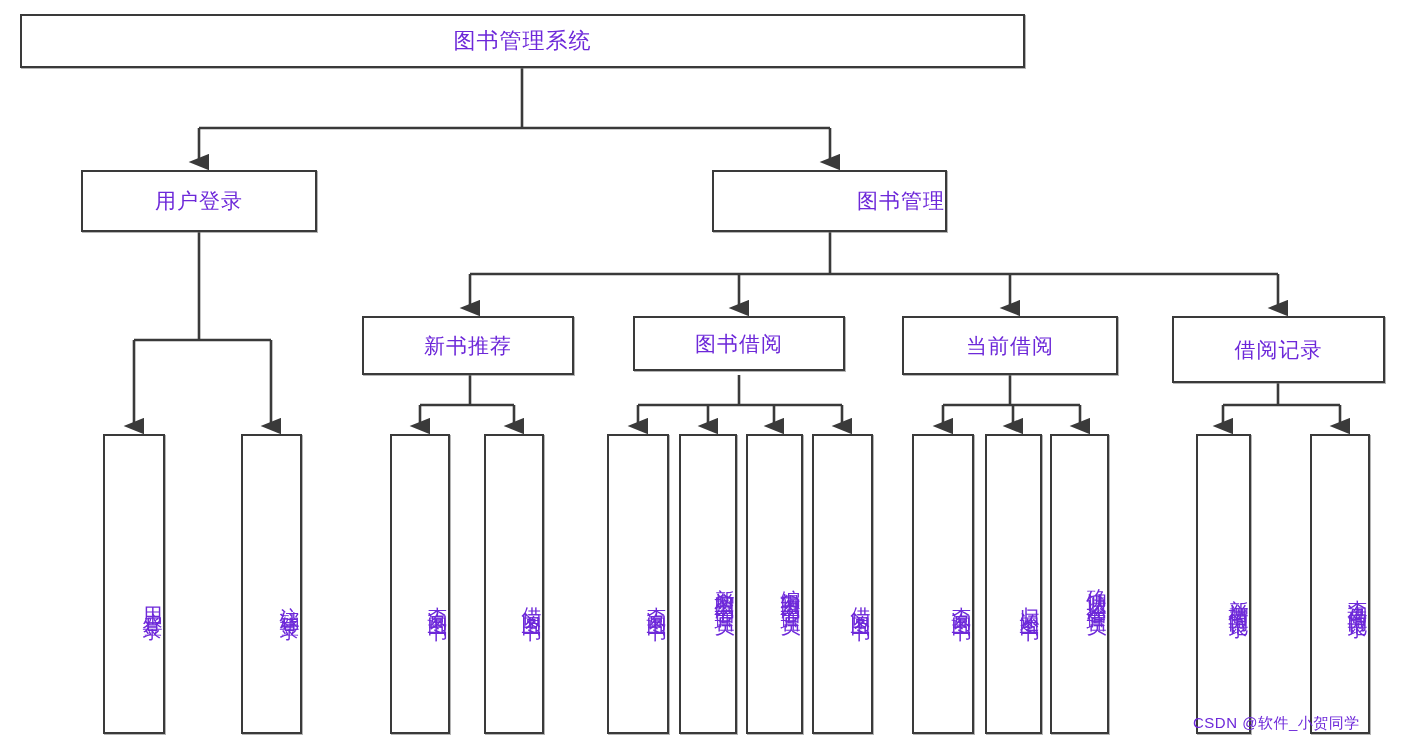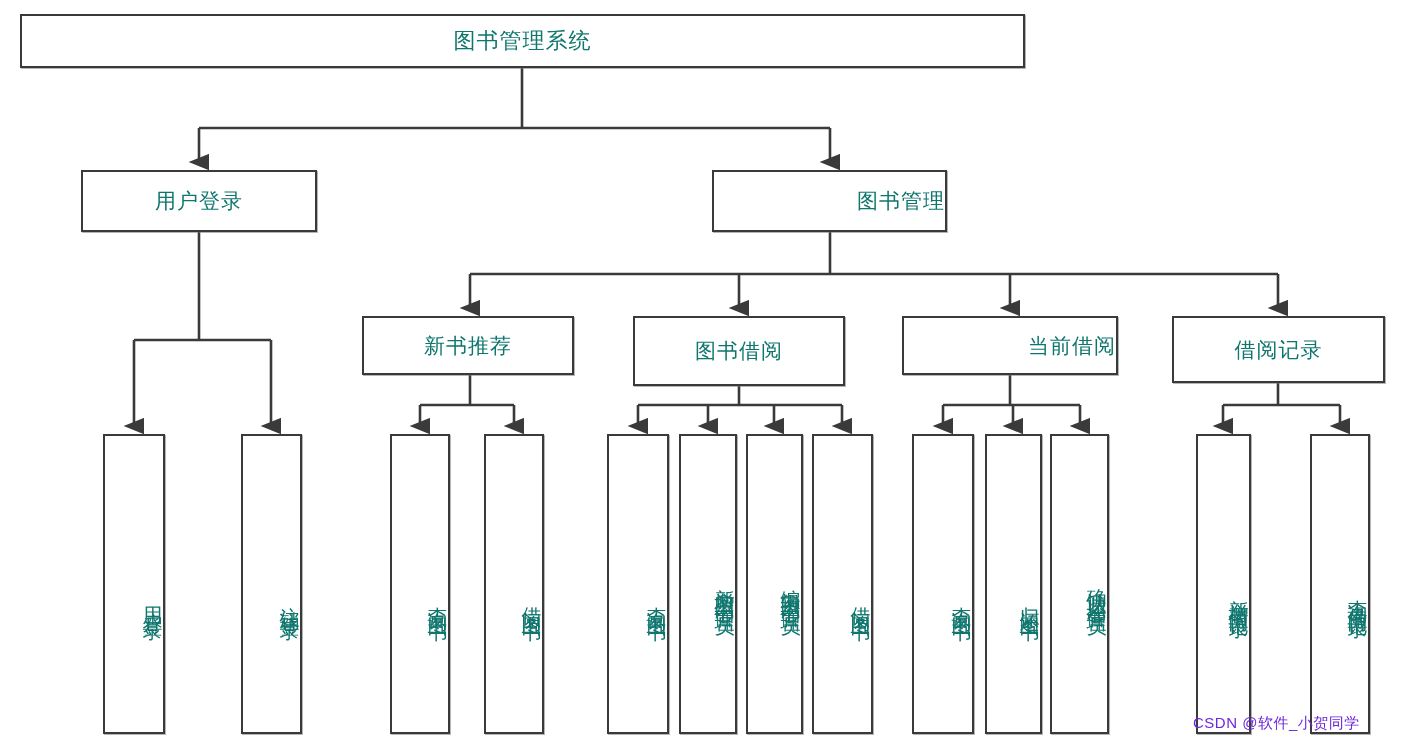--- a/index.html
+++ b/index.html
@@ -25,21 +25,21 @@
     pointer-events: none;
   }
   .node {
     position: absolute;
     box-sizing: border-box;
     background: #ffffff;
     border: 2px solid #3a3a3a;
     display: flex;
     align-items: center;
     justify-content: center;
-    color: #0f766e;
+    color: #6d28d9;
     box-shadow: 1px 1px 0 rgba(120,120,120,0.55);
   }
   .node.horiz {
     font-size: 21px;
     letter-spacing: 1px;
     line-height: 1.1;
   }
   .node.root {
     font-size: 22px;
   }
@@ -131,24 +131,24 @@
   <div class="node horiz" style="left:81px; top:170px; width:236px; height:62px;">
     <span>用户登录</span>
   </div>
   <div class="node horiz" style="left:712px; top:170px; width:235px; height:62px;justify-content:flex-end;">
     <span>图书管理</span>
   </div>
 
   <div class="node horiz" style="left:362px; top:316px; width:212px; height:59px;">
     <span>新书推荐</span>
   </div>
-  <div class="node horiz" style="left:633px; top:316px; width:212px; height:70px;">
+  <div class="node horiz" style="left:633px; top:316px; width:212px; height:55px;">
     <span>图书借阅</span>
   </div>
-  <div class="node horiz" style="left:902px; top:316px; width:216px; height:59px;justify-content:flex-end;">
+  <div class="node horiz" style="left:902px; top:316px; width:216px; height:59px;">
     <span>当前借阅</span>
   </div>
   <div class="node horiz" style="left:1172px; top:316px; width:213px; height:67px;">
     <span>借阅记录</span>
   </div>
 
   <div class="node vert" style="left:103px; top:434px; width:62px; height:300px;">
     <span>用户登录</span>
   </div>
   <div class="node vert" style="left:241px; top:434px; width:61px; height:300px;">

